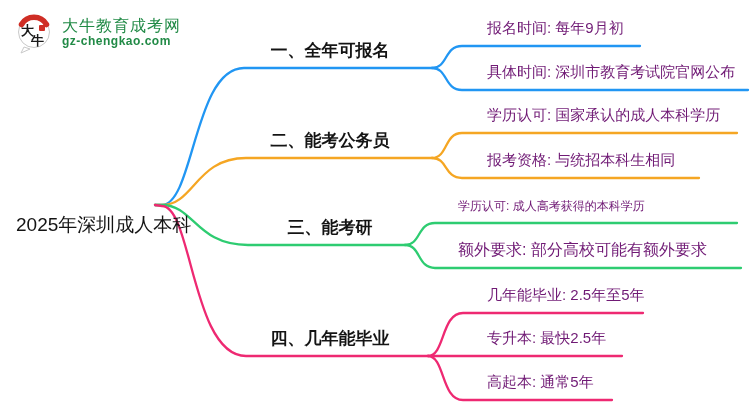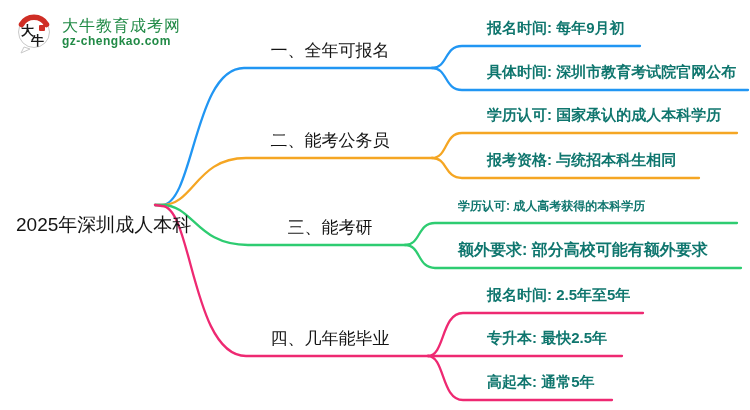--- a/index.html
+++ b/index.html
@@ -14,25 +14,25 @@
   .logo-title{font-size:16px;font-weight:normal;color:#218a46;letter-spacing:1px;}
   .logo-url{font-size:12px;font-weight:bold;color:#218a46;letter-spacing:.5px;}
   
   svg.lines{position:absolute;left:0;top:0;width:750px;height:410px;}
   .root-label{
     position:absolute;left:16px;top:192px;width:150px;height:26px;line-height:26px;
     font-size:19px;font-weight:500;color:#141414;white-space:nowrap;cursor:default;margin-top:20px;
   }
   .branch-label{
     position:absolute;left:232px;width:196px;height:22px;line-height:22px;text-align:center;
-    font-size:17px;font-weight:400;color:#141414;white-space:nowrap;cursor:default;
+    font-size:17px;font-weight:700;color:#141414;white-space:nowrap;cursor:default;
   }
   .leaf-label{
     position:absolute;left:487px;height:20px;line-height:20px;
-    font-size:15px;font-weight:700;color:#0f766e;white-space:nowrap;cursor:default;
+    font-size:15px;font-weight:400;color:#701a75;white-space:nowrap;cursor:default;
   }
   .leaf-label.shift-left{left:458px;}
 </style>
 </head>
 <body>
 
 <div class="stage">
 
   <svg class="lines" viewBox="0 0 750 410" fill="none" stroke-linecap="round" stroke-linejoin="round">
 
@@ -83,17 +83,17 @@
   <div class="branch-label" style="top:130px">二、能考公务员</div>
   <div class="branch-label" style="top:217px">三、能考研</div>
   <div class="branch-label" style="top:328px">四、几年能毕业</div>
 
   <div class="leaf-label" style="top:18px">报名时间: 每年9月初</div>
   <div class="leaf-label" style="top:62px">具体时间: 深圳市教育考试院官网公布</div>
   <div class="leaf-label" style="top:105px">学历认可: 国家承认的成人本科学历</div>
   <div class="leaf-label" style="top:150px">报考资格: 与统招本科生相同</div>
   <div class="leaf-label shift-left" style="top:196px;font-size:12px">学历认可: 成人高考获得的本科学历</div>
   <div class="leaf-label shift-left" style="top:240px;font-size:16px">额外要求: 部分高校可能有额外要求</div>
-  <div class="leaf-label" style="top:285px">报名时间: 2.5年至5年</div>
+  <div class="leaf-label" style="top:285px">几年能毕业: 2.5年至5年</div>
   <div class="leaf-label" style="top:328px">专升本: 最快2.5年</div>
   <div class="leaf-label" style="top:372px">高起本: 通常5年</div>
 
 </div>
 
 </body></html>

